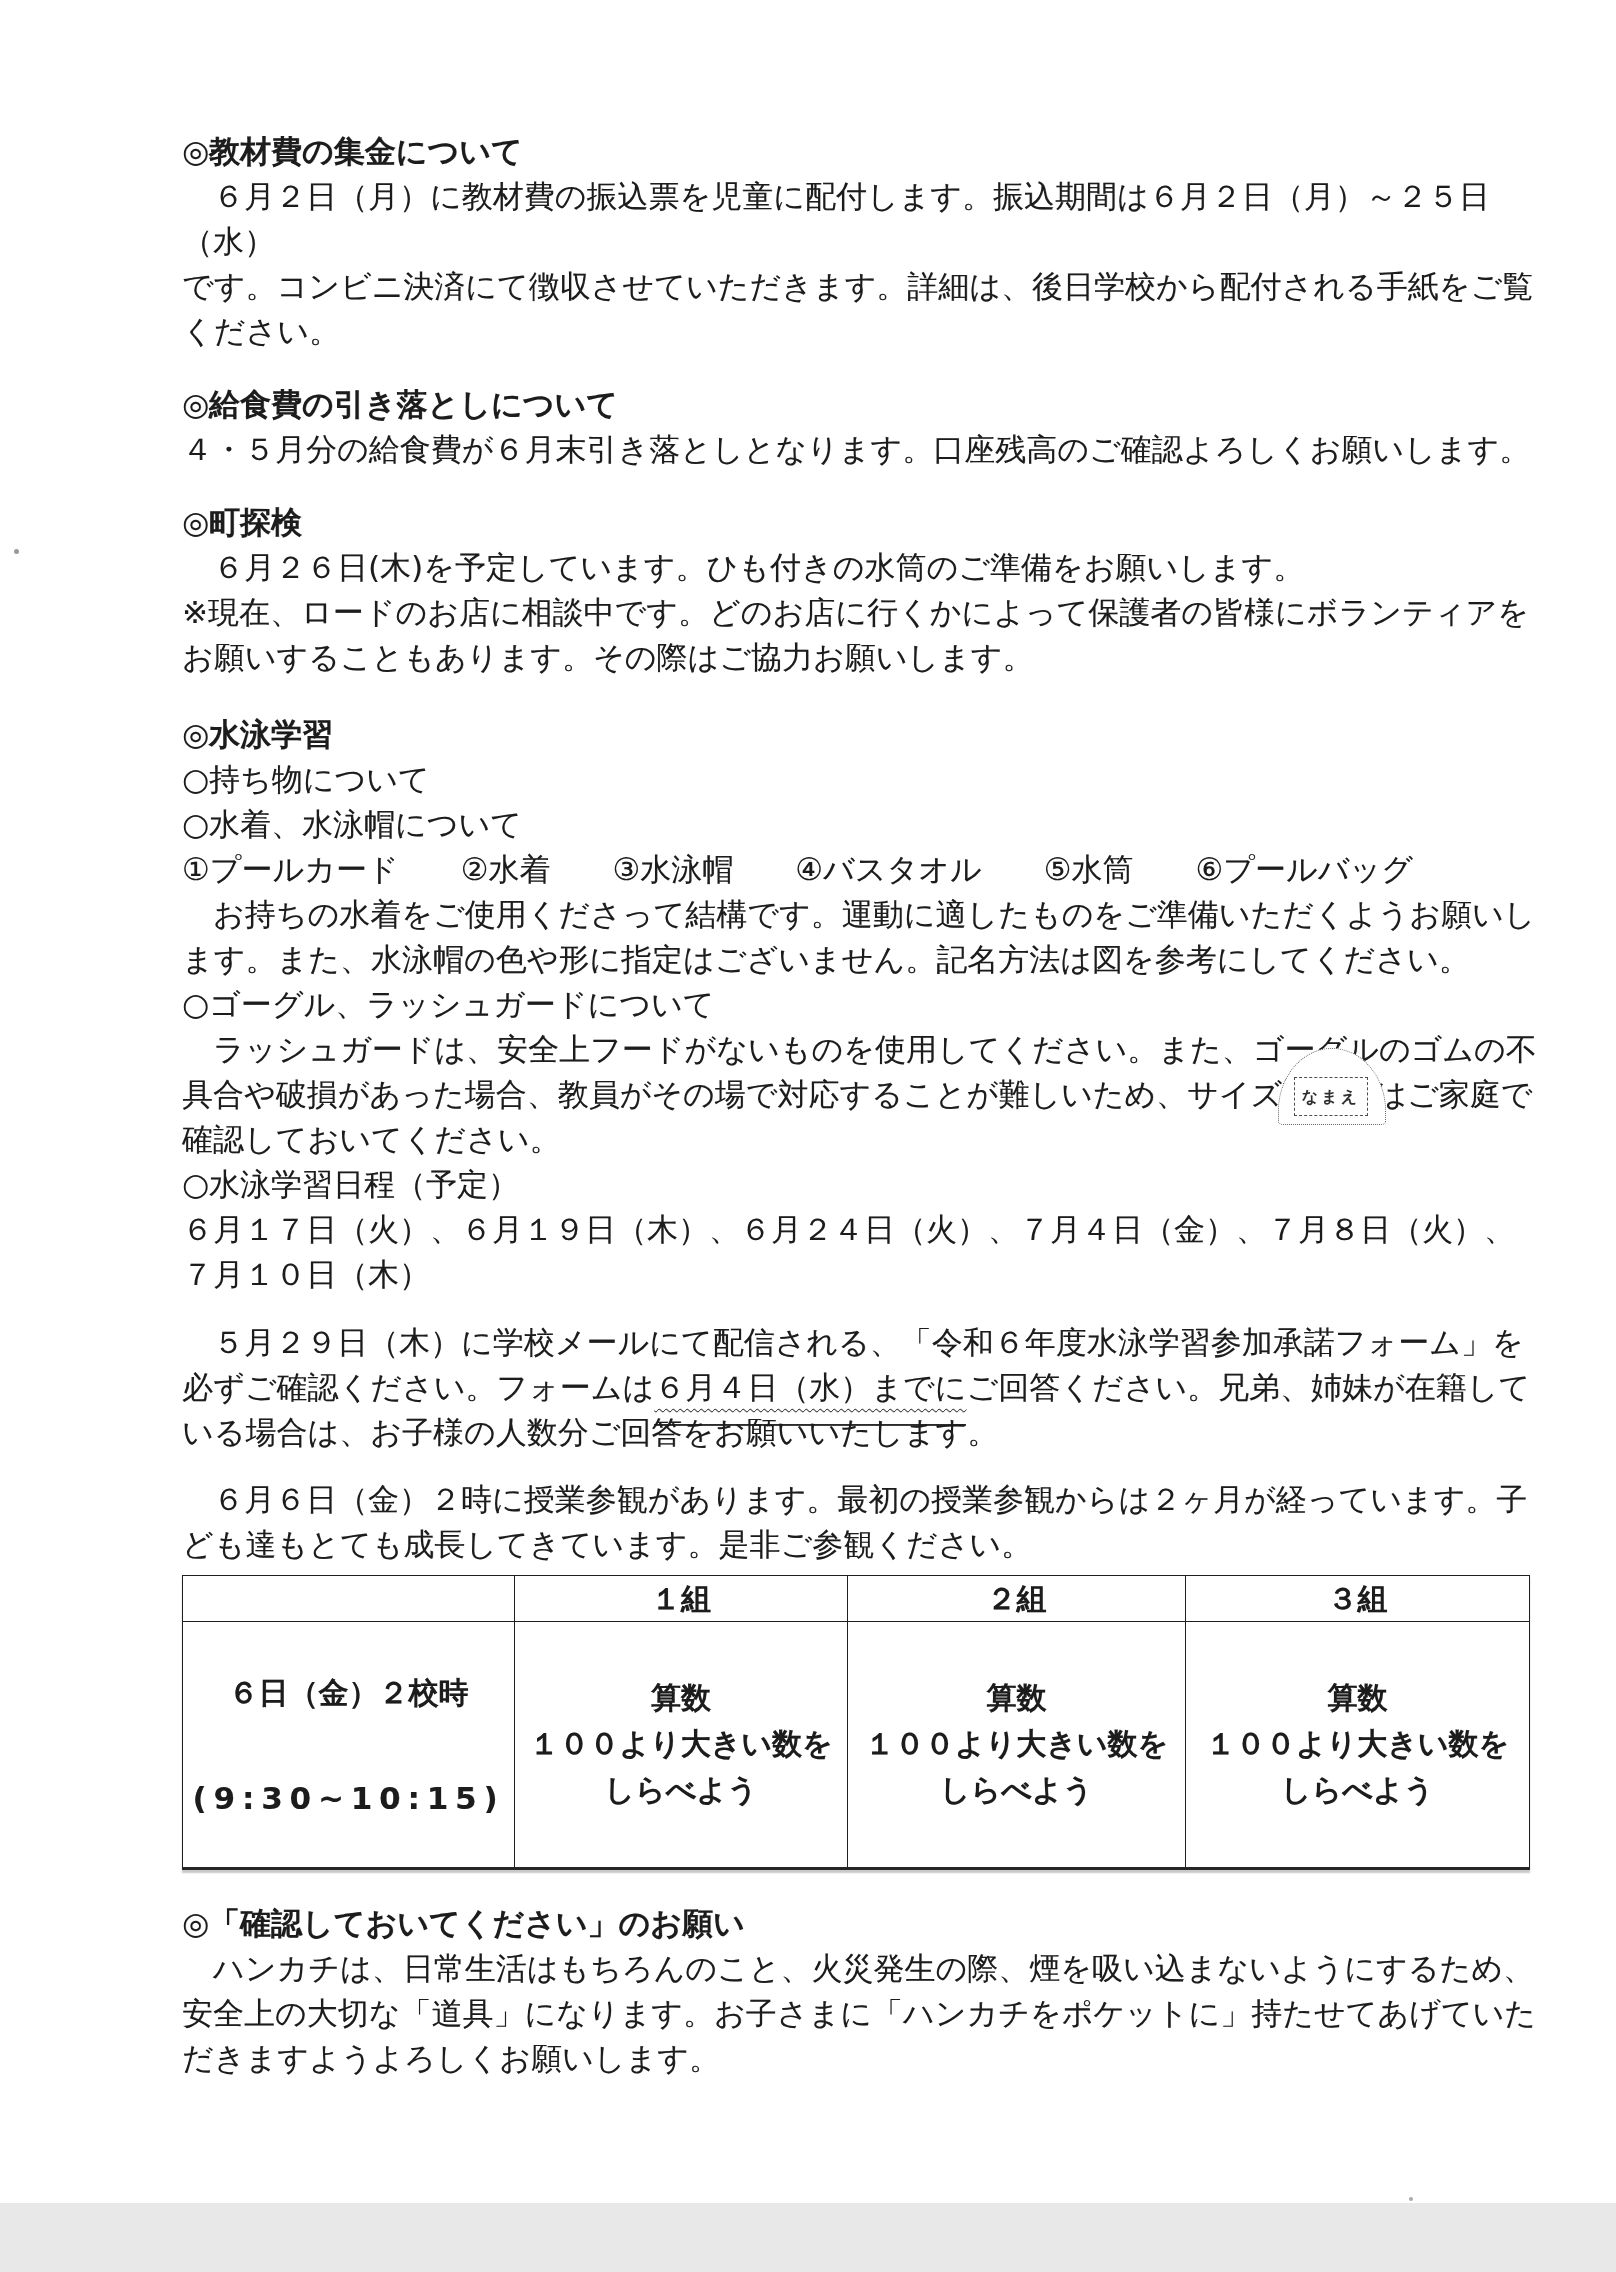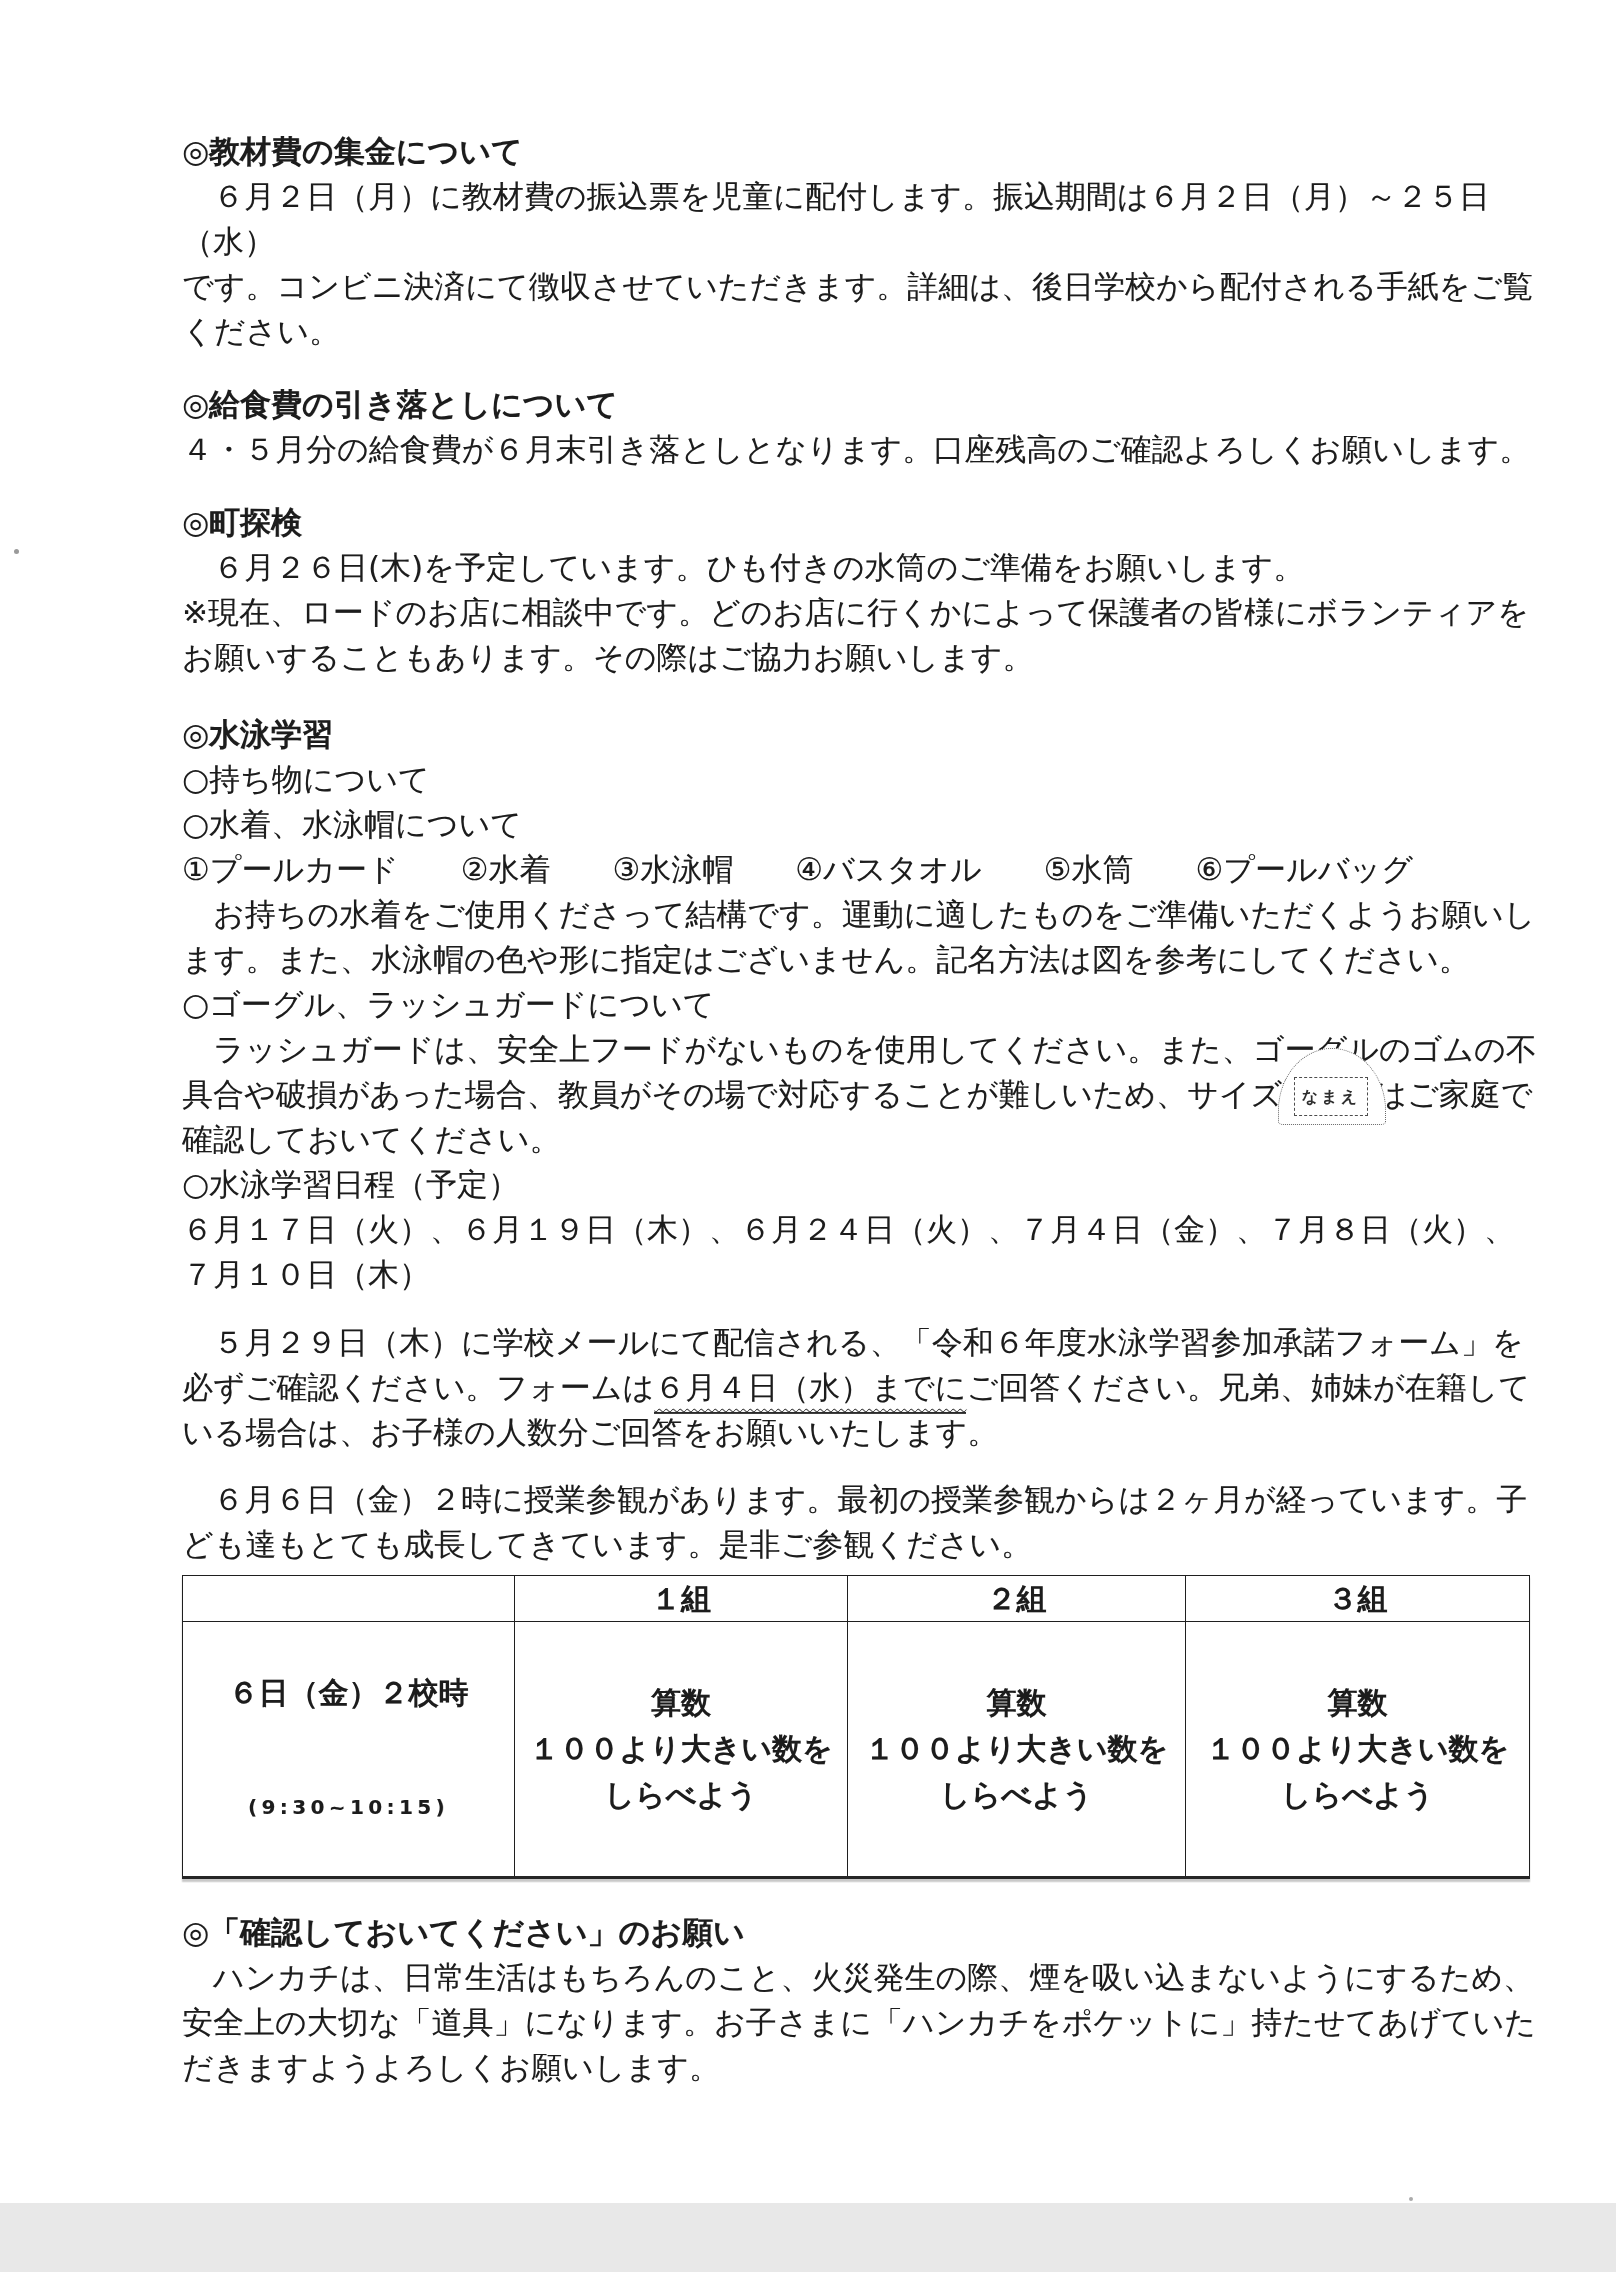--- a/index.html
+++ b/index.html
@@ -14,40 +14,40 @@
   }
   .content{position:absolute;left:182px;top:129px;width:1372px;}
   .h{font-weight:700;text-shadow:0.4px 0.4px 0 rgba(0,0,0,.3);white-space:pre-wrap;}
   .body{margin:0;white-space:pre-wrap;text-shadow:0.3px 0.3px 0 rgba(0,0,0,.28);}
   .gap{width:100%;}
   .g44{height:28px;} .g50{height:32px;} .g36{height:23px;} .g34{height:22px;} .g48{height:31px;}
   .deadline{
     box-shadow:0 1.9px 0 #2b2b2b;
     text-decoration:underline wavy 1.3px #2b2b2b;
     text-underline-offset:9.7px;
-    padding-bottom:7px;
+    padding-bottom:19px;
   }
   
   table.cls{
     border-collapse:collapse;table-layout:fixed;
     width:1347px;margin-top:7.7px;
     box-shadow:0 3.2px 1.3px rgba(40,40,40,.25);
   }
   table.cls col.c0{width:332px;} table.cls col.c1{width:333px;}
   table.cls col.c2{width:338px;} table.cls col.c3{width:344px;}
   table.cls th,table.cls td{
     border:1.9px solid #1f1f1f;text-align:center;vertical-align:middle;
     font-weight:700;text-shadow:0.3px 0.3px 0 rgba(0,0,0,.3);padding:0;
   }
   table.cls{border-bottom:3.9px solid #262626;}
   table.cls th{height:40px;font-size:30px;}
   table.cls td{height:139px;font-size:30px;line-height:46px;white-space:pre-line;}
   td.timecell{line-height:normal;}
   .t1{font-size:30px;margin-top:2.6px;}
-  .t2{font-size:20px;letter-spacing:.22em;margin-top:22px;font-weight:700;}
+  .t2{font-size:31px;letter-spacing:.22em;margin-top:13px;font-weight:700;}
   
   .cap{
     position:absolute;left:1278px;top:1048px;width:106px;height:75px;
     border:1.9px dotted #6a6a6a;
     border-radius:55px 55px 5.2px 5.2px / 64px 64px 3.2px 3.2px;
     background:#fff;
   }
   .cap .nametag{
     position:absolute;left:15px;top:28px;width:72px;height:37px;
     border:1.3px dashed #4d4d4d;background:#fff;

